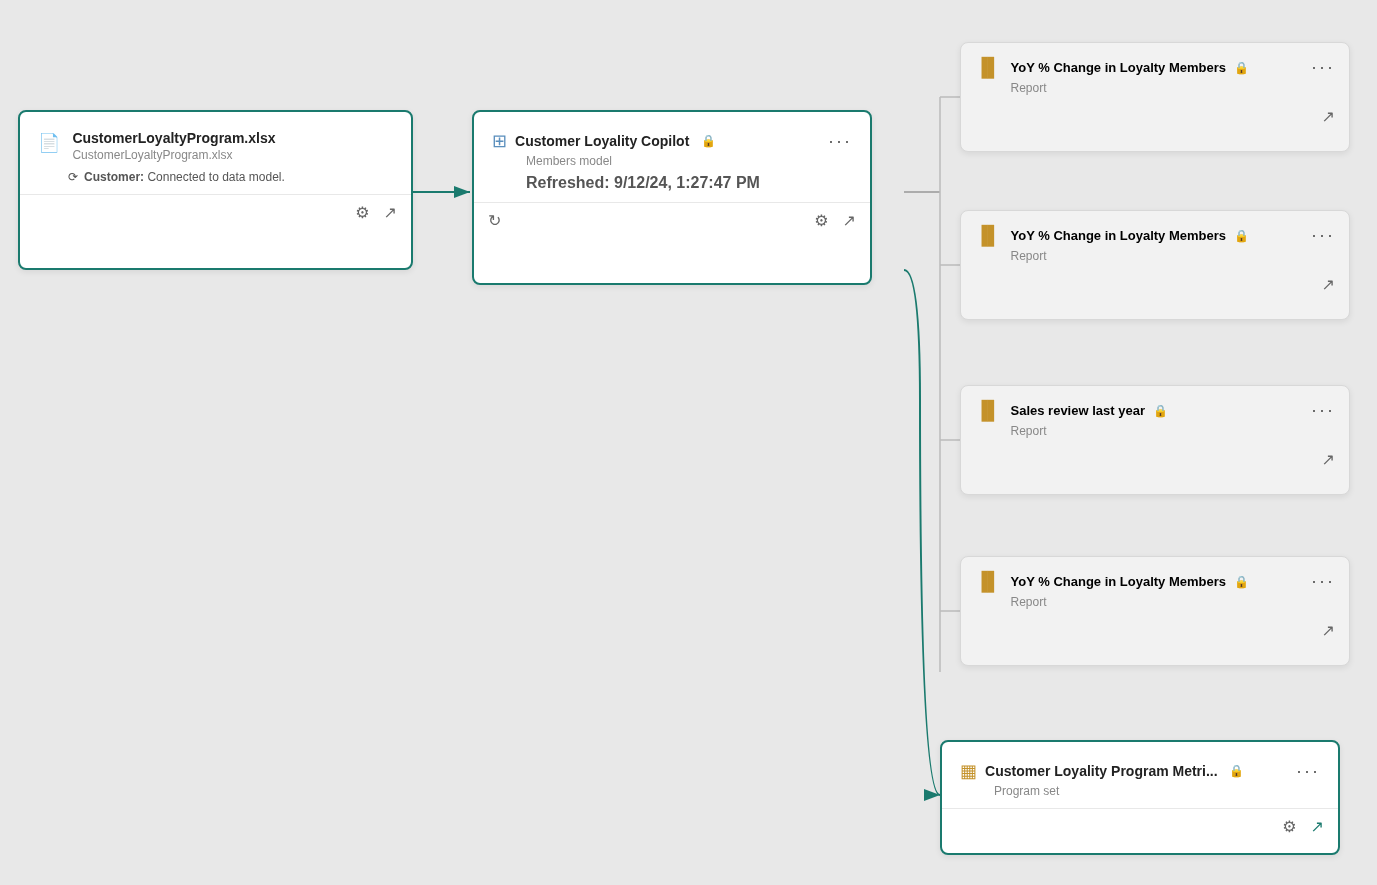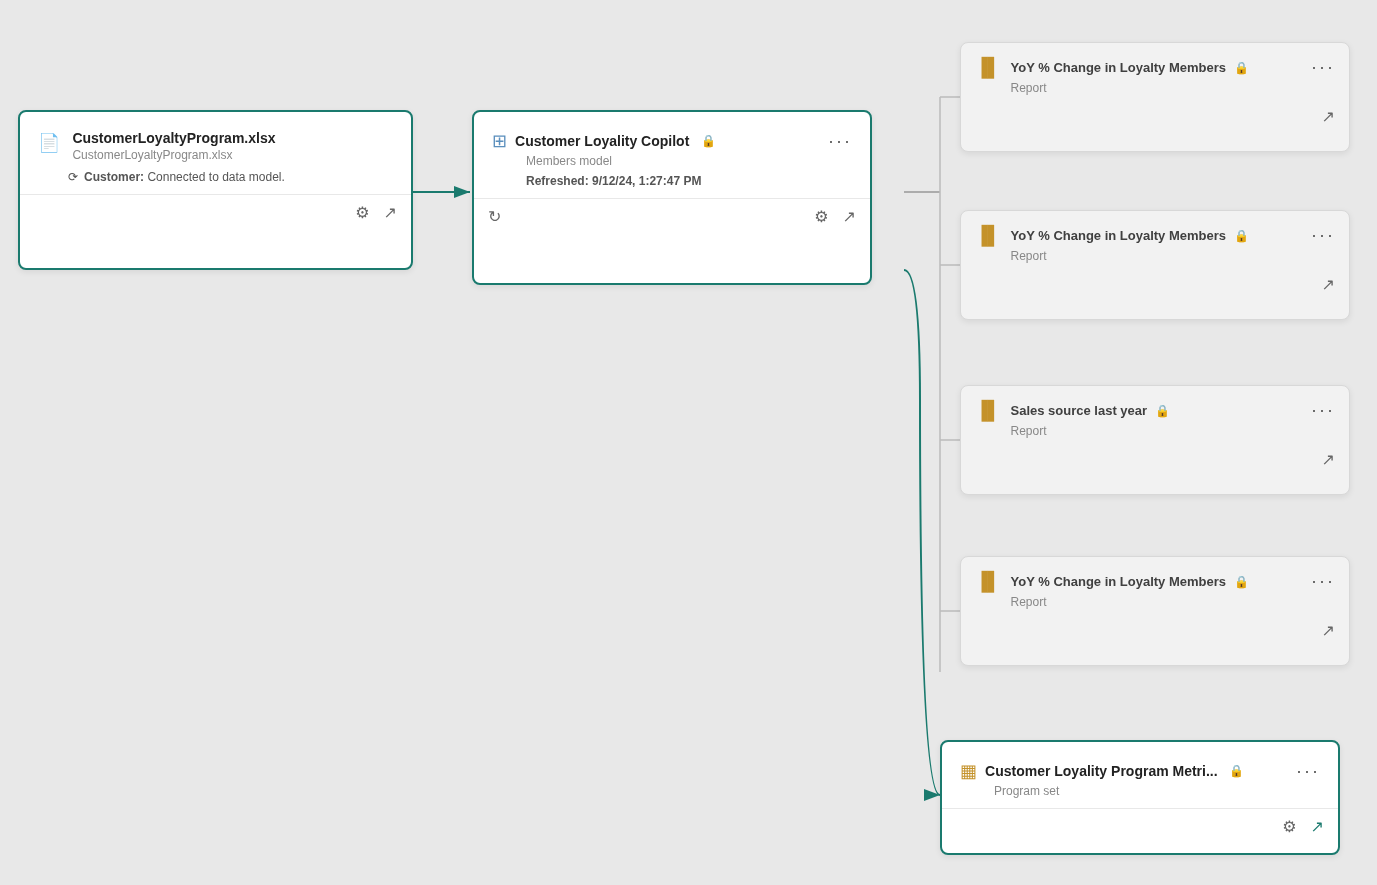--- a/index.html
+++ b/index.html
@@ -96,21 +96,21 @@
       align-items: center;
       gap: 8px;
     }
     .menu-dots {
       font-size: 18px;
       color: #555;
       cursor: pointer;
       letter-spacing: 2px;
     }
     .card-refreshed {
-      font-size: 12px;
+      font-size: 16px;
       color: #555;
       margin-top: 6px;
       font-weight: 600;
       margin-left: 34px;
     }
     
     .report-card {
       width: 390px;
       min-height: 110px;
       background: #f2f2f2;
@@ -118,21 +118,21 @@
     }
     .report-card-body {
       padding: 14px 14px 6px 14px;
       display: flex;
       align-items: flex-start;
       gap: 10px;
     }
     .report-title {
       font-weight: 700;
       font-size: 13px;
-      color: #404040;
+      color: #000000;
     }
     .report-type {
       font-size: 12px;
       color: #888;
       margin-top: 3px;
     }
     .report-card-footer {
       padding: 6px 14px 8px 14px;
       display: flex;
       justify-content: flex-end;
@@ -287,21 +287,21 @@
     <span class="footer-icon">↗</span>
   </div>
 </div>
 
 <div class="card report-card" style="left:960px; top:385px;">
   <div class="report-card-body">
     <span class="bar-icon">▐▌</span>
     <div style="flex:1;">
       <div class="card-title-row">
         <div class="report-icon-row">
-          <span class="report-title">Sales source last year</span>
+          <span class="report-title">Sales review last year</span>
           <span class="lock-icon">🔒</span>
         </div>
         <span class="menu-dots">···</span>
       </div>
       <div class="report-type">Report</div>
     </div>
   </div>
   <div class="report-card-footer">
     <span class="footer-icon">↗</span>
   </div>

